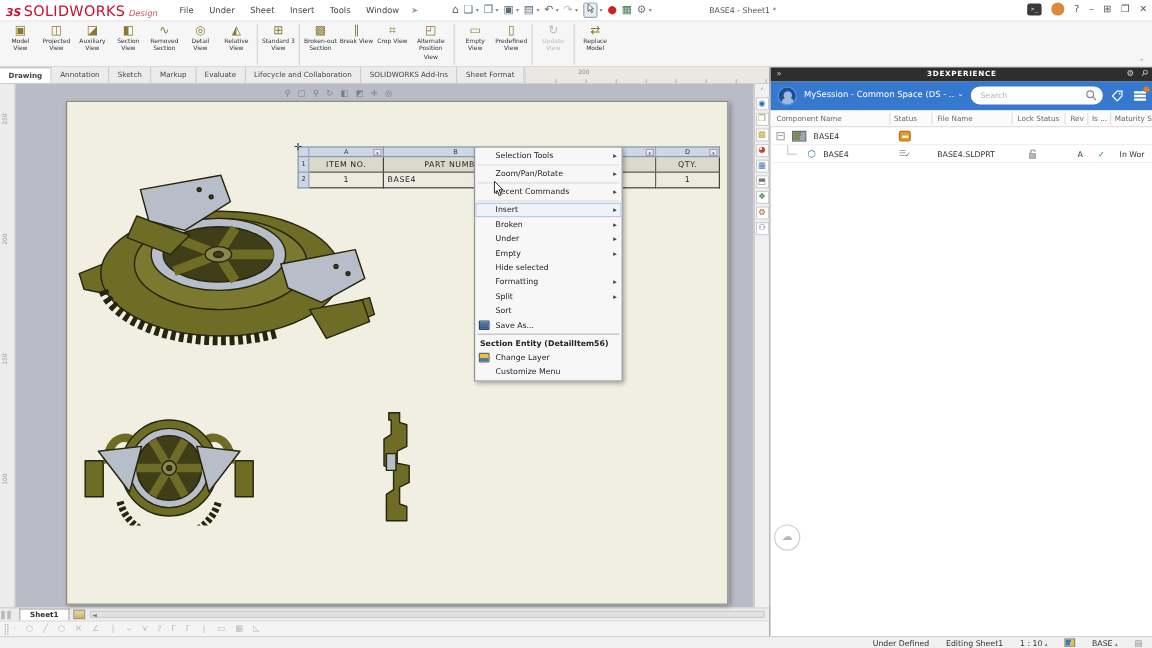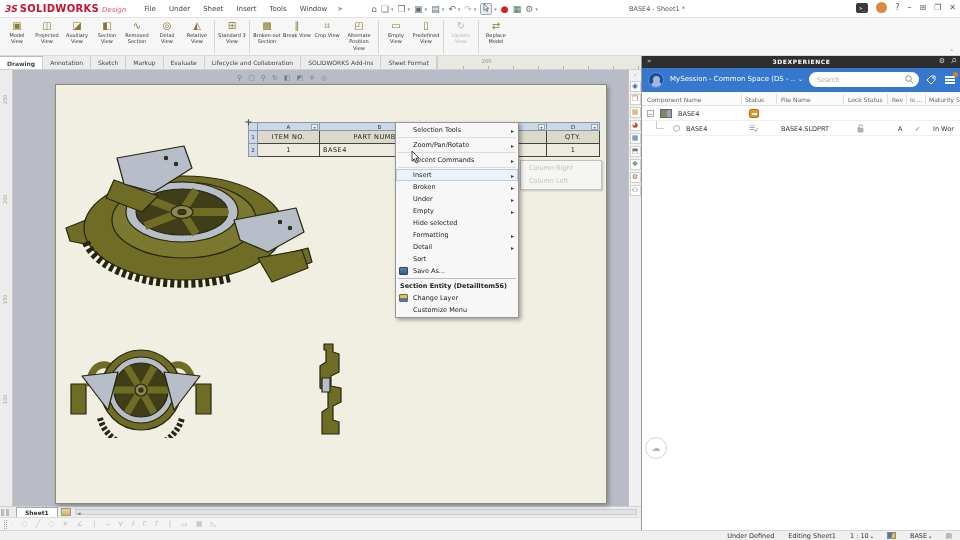--- a/index.html
+++ b/index.html
@@ -5,30 +5,30 @@
   * { margin:0; padding:0; box-sizing:border-box; }
   html,body { width:960px; height:540px; overflow:hidden; }
   body { font-family:"DejaVu Sans", sans-serif; background:#f0f0f0; position:relative; color:#333; }
   #app { position:absolute; inset:0; width:960px; height:540px; background:#f0f0f0; }
   .abs { position:absolute; }
 
   
   .titlebar { left:0; top:0; width:960px; height:18px; background:#ffffff; border-bottom:1px solid #e3e3e3; display:flex; align-items:center; }
   .logo { display:flex; align-items:baseline; margin-left:5px; white-space:nowrap; }
   .logo-mark { color:#c8102e; font-weight:bold; font-style:italic; font-size:9px; margin-right:2px; }
-  .logo-name { color:#c8102e; font-weight:bold; font-size:10px; letter-spacing:.3px; }
+  .logo-name { color:#c8102e; font-weight:normal; font-size:12px; letter-spacing:.3px; }
   .logo-suffix { color:#d4556a; font-style:italic; font-size:7px; margin-left:3px; }
   .menubar { display:flex; gap:13px; margin-left:18px; font-size:7px; color:#444; }
   .menubar span { cursor:default; }
   .pin-glyph { font-size:7px; color:#999; margin-left:10px; }
   .qat { display:flex; align-items:center; gap:4px; margin-left:28px; }
   .qi { font-size:9px; color:#5a6b7a; line-height:10px; }
   .qi.sel-box { border:1px solid #9ab; background:#e6edf5; padding:0 2px; border-radius:2px; }
   .dd { font-size:5px; color:#888; margin-left:-2px; }
-  .doc-title { position:absolute; left:572px; width:170px; text-align:center; font-size:6.5px; color:#555; }
+  .doc-title { position:absolute; left:534px; width:170px; text-align:center; font-size:6.5px; color:#555; }
   .win-icons { position:absolute; right:4px; top:2px; display:flex; align-items:center; gap:8px; }
   .term-icon { background:#3a3a3a; color:#fff; font-size:5px; padding:2px 3px; border-radius:2px; font-family:"DejaVu Sans Mono",monospace; }
   .avatar-circle { width:11px; height:11px; border-radius:50%; background:#d98a3d; }
   .wi { font-size:8px; color:#555; }
 
   
   .cmdbar { left:0; top:18px; width:960px; height:38px; background:#f6f6f6; border-bottom:1px solid #d9d9d9; display:flex; align-items:flex-start; padding:1px 0 0 2px; }
   .tbtn { width:28px; margin:0 1px; text-align:center; cursor:pointer; }
   .tbtn.wide { width:32px; }
   .tbi { display:block; font-size:10px; line-height:13px; color:#8a7a30; }
@@ -423,39 +423,35 @@
     <div class="cmi has-sub">Zoom/Pan/Rotate</div>
     <div class="cmsep"></div>
     <div class="cmi has-sub">Recent Commands</div>
     <div class="cmsep"></div>
     <div class="cmi has-sub hov">Insert</div>
     <div class="cmi has-sub">Broken</div>
     <div class="cmi has-sub">Under</div>
     <div class="cmi has-sub">Empty</div>
     <div class="cmi">Hide selected</div>
     <div class="cmi has-sub">Formatting</div>
-    <div class="cmi has-sub">Detail</div>
+    <div class="cmi has-sub">Split</div>
     <div class="cmi">Sort</div>
     <div class="cmi">
         <span class="cmicon icon-save"></span>
         <span>Save As...</span>
       </div>
     <div class="cmsep" style="background:#bbb"></div>
     <div class="cmi cmi-head">Section Entity (DetailItem56)</div>
     <div class="cmi">
         <span class="cmicon icon-layer"></span>
         <span>Change Layer</span>
       </div>
     <div class="cmi">Customize Menu</div>
   </div>
 
-  <div class="abs submenu">
-    <div class="smi">Column Right</div>
-    <div class="smi">Column Left</div>
-  </div>
 
   <svg class="abs cursor-svg" width="9" height="13" viewBox="0 0 9 13">
     <path d="M1,0 L1,10 L3.4,7.8 L5,12 L6.6,11.3 L5,7.2 L8,7 Z" fill="#fff" stroke="#222" stroke-width="0.8"></path>
   </svg>
 
   <div class="abs taskstrip">
     <span class="tsx">‹</span>
     <span class="tpicon tp0">◉</span>
     <span class="tpicon tp1">❒</span>
     <span class="tpicon tp2">▩</span>

